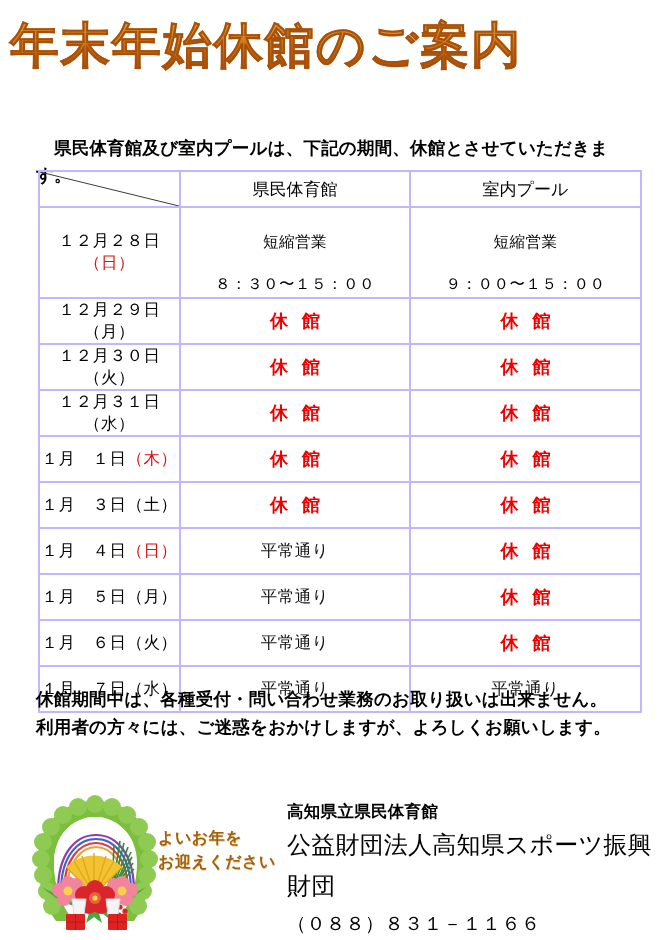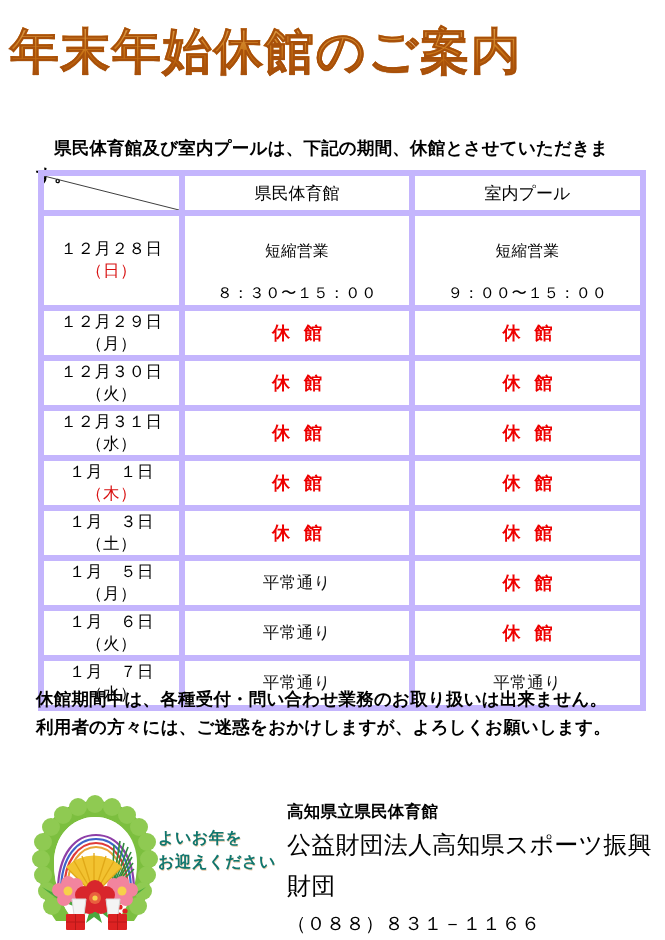--- a/index.html
+++ b/index.html
@@ -12,21 +12,21 @@
     height: 940px;
     position: relative;
     font-family: "Liberation Sans", "DejaVu Sans", sans-serif;
     color: #000000;
     overflow: hidden;
   }
 
   
   .title-wrap {
     position: absolute;
-    top: 26px;
+    top: 20px;
     left: 0;
     width: 532px;
     text-align: center;
   }
   .title {
     display: inline-block;
     font-family: "DejaVu Sans", "Liberation Sans", sans-serif;
     font-size: 49px;
     font-weight: bold;
     letter-spacing: 2px;
@@ -68,26 +68,27 @@
     border-collapse: collapse;
     width: 602px;
     table-layout: fixed;
     border: 1.6px solid #1a1a1a;
   }
   table.schedule col.c-date  { width: 141px; }
   table.schedule col.c-gym   { width: 230px; }
   table.schedule col.c-pool  { width: 231px; }
 
   table.schedule td {
-    border: 6px solid #c4b5fd;
+    border: 2px solid #c4b5fd;
     text-align: center;
     vertical-align: middle;
     font-size: 16.5px;
     padding: 0;
     height: 44px;
+    font-family: Liberation Mono, monospace;
   }
   table.schedule tr.hdr td {
     height: 34px;
     font-size: 17px;
   }
   table.schedule tr.first-row td {
     height: 56px;
   }
 
   .corner {
@@ -155,21 +156,21 @@
     width: 135px;
     height: 135px;
   }
   .greeting {
     position: absolute;
     left: 158px;
     top: 826px;
     font-size: 16px;
     font-weight: bold;
     line-height: 1.5;
-    color: #0f766e;
+    color: #a16207;
     letter-spacing: 0.5px;
     text-shadow: 0.5px 0.5px 0 rgba(190,105,20,0.35);
   }
   .contact {
     position: absolute;
     left: 287px;
     top: 798px;
   }
   .contact .c1 {
     font-size: 16.5px;
@@ -244,20 +245,25 @@
           <td><span class="date-cell">１月　１日</span><span class="date-cell dow-red">（木）</span></td>
           <td><span class="closed">休館</span></td>
           <td><span class="closed">休館</span></td>
         </tr>
         <tr>
           <td><span class="date-cell">１月　３日</span><span class="date-cell dow-blk">（土）</span></td>
           <td><span class="closed">休館</span></td>
           <td><span class="closed">休館</span></td>
         </tr>
         <tr>
+          <td><span class="date-cell">１月　４日</span><span class="date-cell dow-red">（日）</span></td>
+          <td><span class="normal">平常通り</span></td>
+          <td><span class="closed">休館</span></td>
+        </tr>
+        <tr>
           <td><span class="date-cell">１月　５日</span><span class="date-cell dow-blk">（月）</span></td>
           <td><span class="normal">平常通り</span></td>
           <td><span class="closed">休館</span></td>
         </tr>
         <tr>
           <td><span class="date-cell">１月　６日</span><span class="date-cell dow-blk">（火）</span></td>
           <td><span class="normal">平常通り</span></td>
           <td><span class="closed">休館</span></td>
         </tr>
         <tr>

